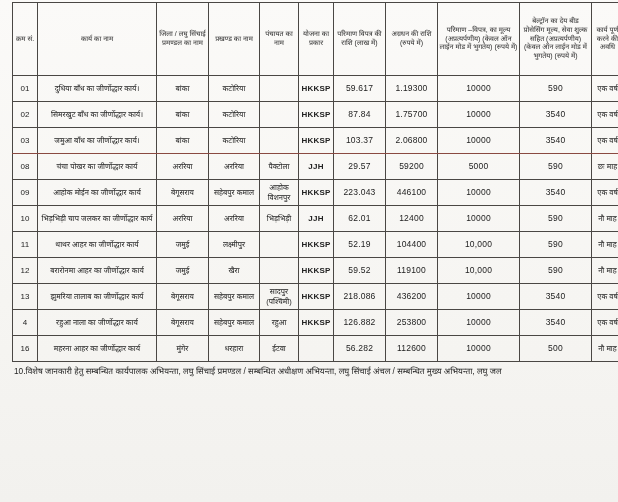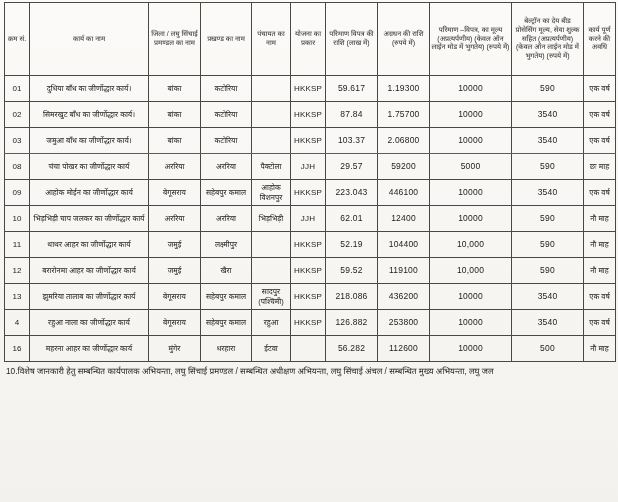--- a/index.html
+++ b/index.html
@@ -6,21 +6,21 @@
   body{
     width:618px;height:502px;overflow:hidden;
     background:#f7f6f3;
     font-family:"Liberation Sans","DejaVu Sans",sans-serif;
     color:#1c1c1c;
     position:relative;
   }
   .scan-page{
     position:absolute;inset:0;
     background:linear-gradient(180deg,#fbfaf8 0%,#f6f5f2 60%,#f2f1ee 100%);
-    padding:2px 3px 0 4px;
+    padding:2px 3px 0 12px;
     box-sizing:border-box;
   }
   table.works{
     border-collapse:collapse;
     width:611px;
     table-layout:fixed;
   }
   table.works th, table.works td{
     border:1px solid #4a4744;
     text-align:center;
@@ -40,21 +40,21 @@
     font-size:7.5px;
     line-height:1.25;
     height:23px;
     color:#222;
   }
   table.works tbody td.num{
     font-size:8.5px;
     letter-spacing:0.2px;
   }
   table.works tbody td.sn{font-size:8px;}
-  table.works tbody td.scheme{font-size:8px;font-weight:normal;letter-spacing:0.2px;}
+  table.works tbody td.scheme{font-size:8px;font-weight:bold;letter-spacing:0.2px;}
   table.works tbody tr:nth-child(3) td{border-bottom-color:#8a4a42;}
   .footnote{
     margin-top:3px;
     font-size:8.3px;
     line-height:1.45;
     color:#262626;
     padding:0 2px;
   }
 </style>
 </head>

